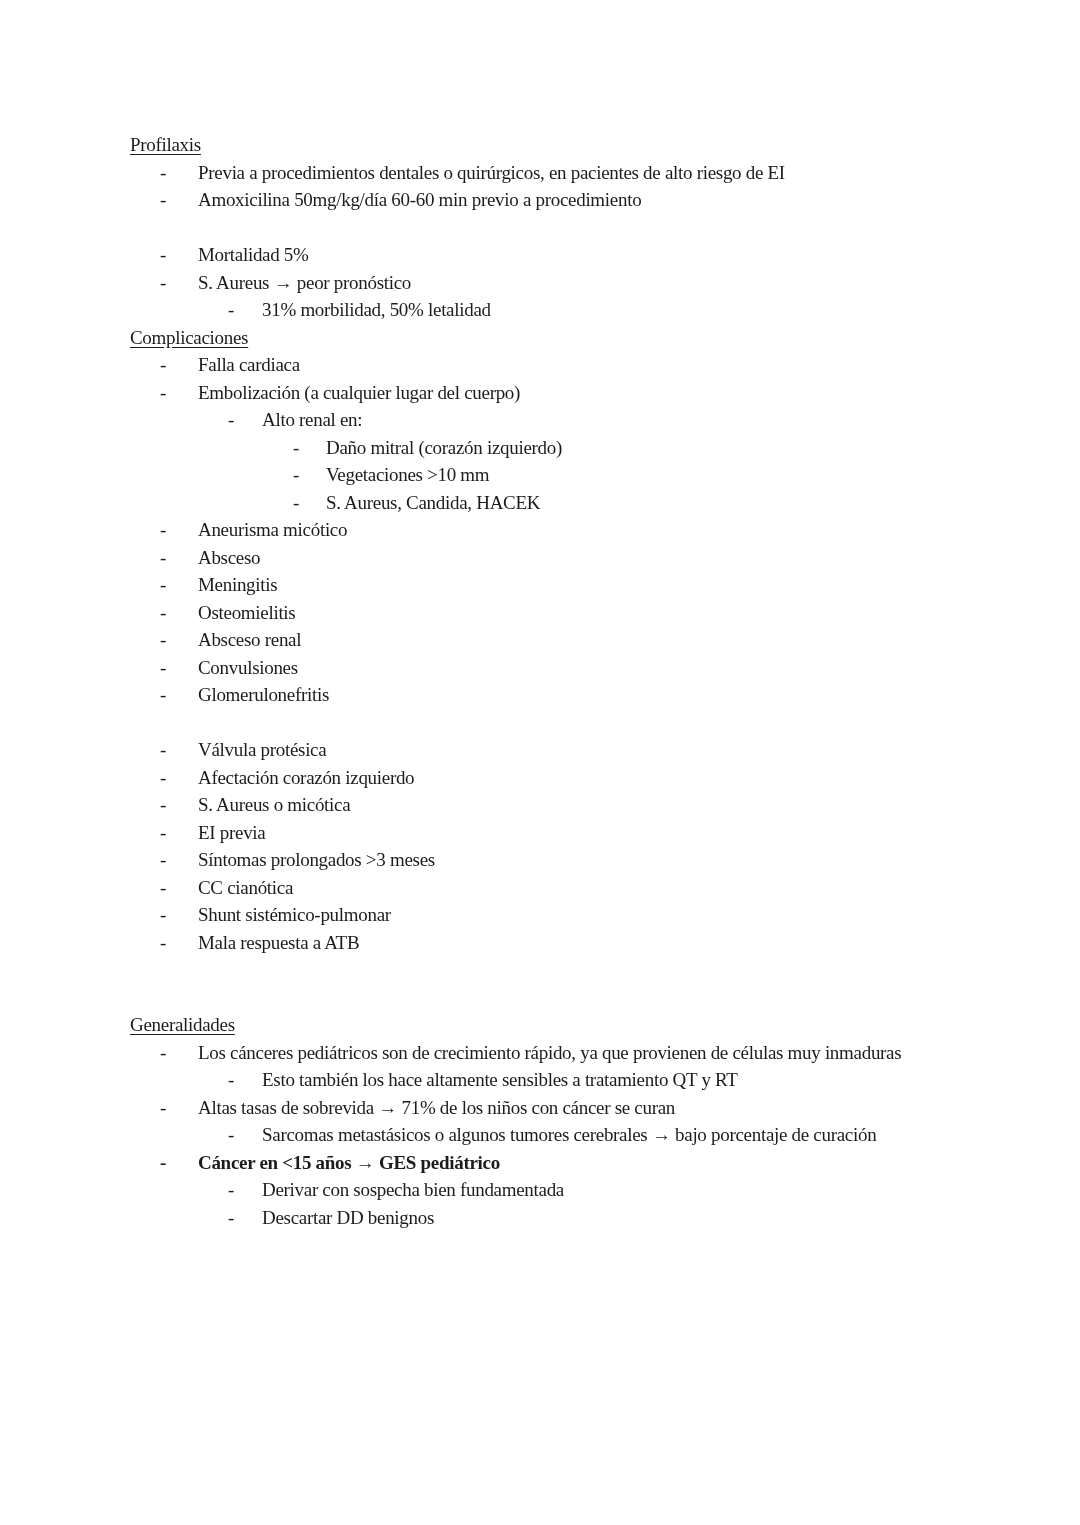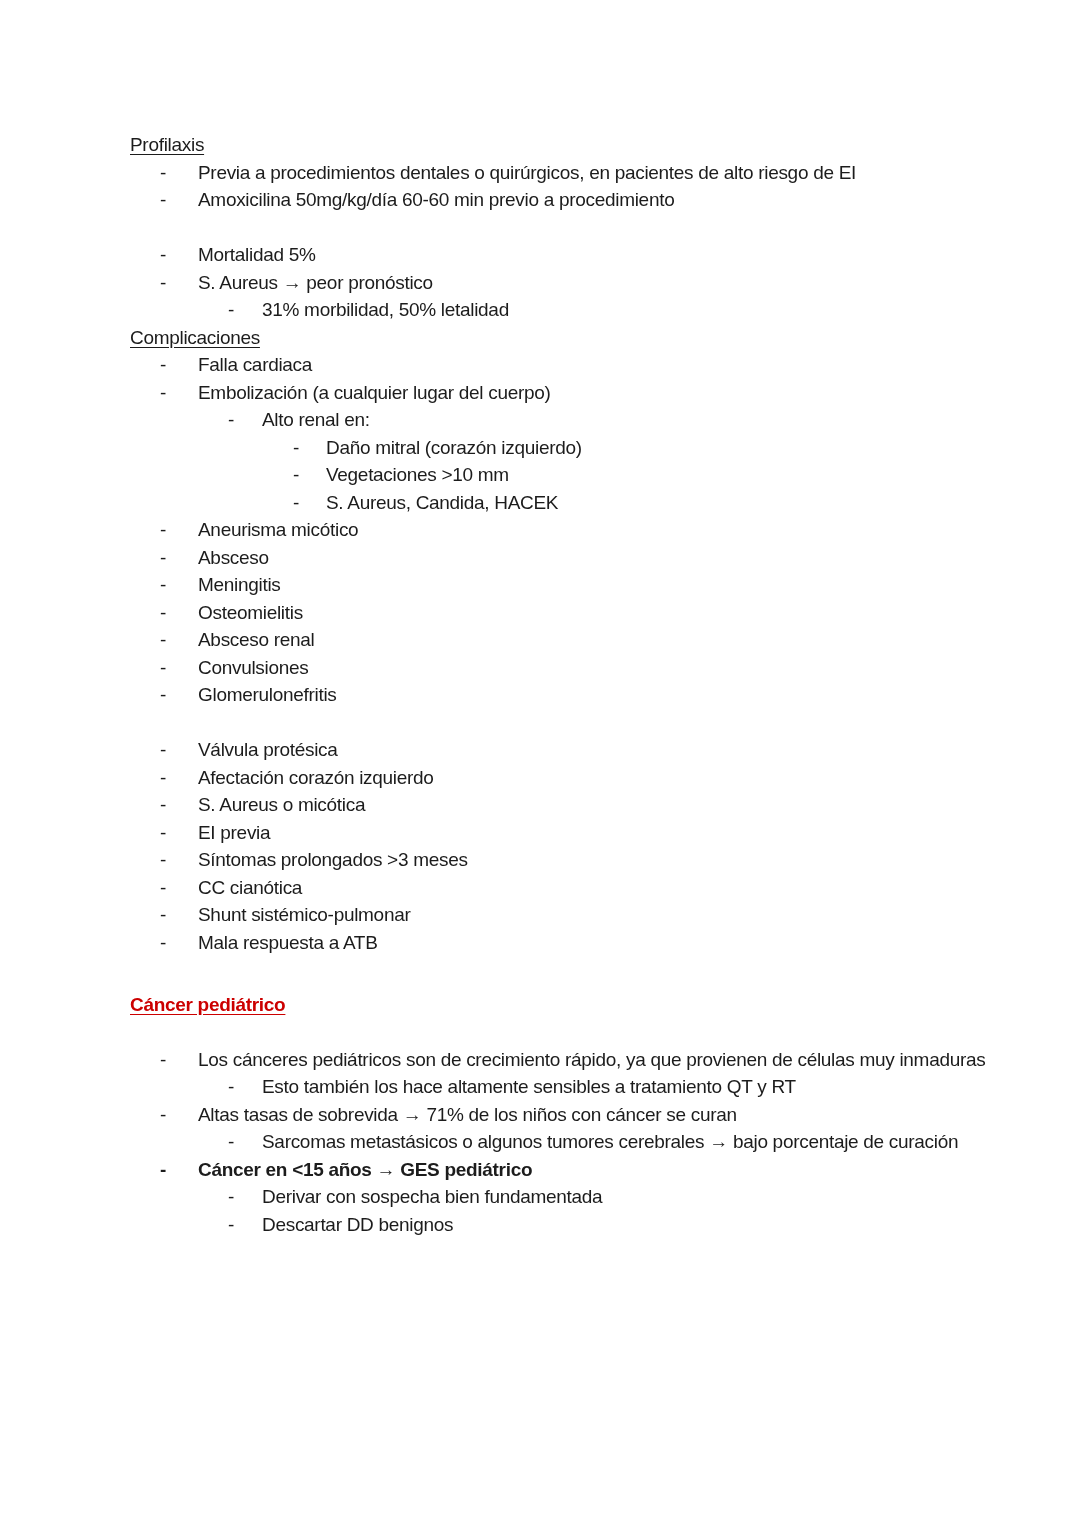--- a/index.html
+++ b/index.html
@@ -18,20 +18,21 @@
     font-family: "Liberation Sans", "DejaVu Sans", sans-serif;
     font-size: 19px;
     line-height: 27.5px;
     letter-spacing: -0.3px;
     overflow: hidden;
   }
   .page {
     width: 1080px;
     height: 1180px;
     padding: 131px 91px 0 130px;
+    font-family: Liberation Serif, serif;
   }
   .heading {
     text-decoration: underline;
     text-underline-offset: 3px;
   }
   .heading.accent {
     color: var(--accent);
     font-weight: 700;
     margin-top: 7px;
   }
@@ -154,22 +155,22 @@
     </div>
     <div class="bullet lvl1">
       <span class="dash">-</span>
       <span class="txt">Shunt sistémico-pulmonar</span>
     </div>
     <div class="bullet lvl1">
       <span class="dash">-</span>
       <span class="txt">Mala respuesta a ATB</span>
     </div>
     <div class="spacer"></div>
-    <div class="heading accent">Cáncer pediátrico</div>
     <div class="spacer"></div>
+    <div class="heading">Generalidades</div>
     <div class="bullet lvl1 justify">
       <span class="dash">-</span>
       <span class="txt">Los cánceres pediátricos son de crecimiento rápido, ya que provienen de células muy inmaduras</span>
     </div>
     <div class="bullet lvl2">
       <span class="dash">-</span>
       <span class="txt">Esto también los hace altamente sensibles a tratamiento QT y RT</span>
     </div>
     <div class="bullet lvl1">
       <span class="dash">-</span>

